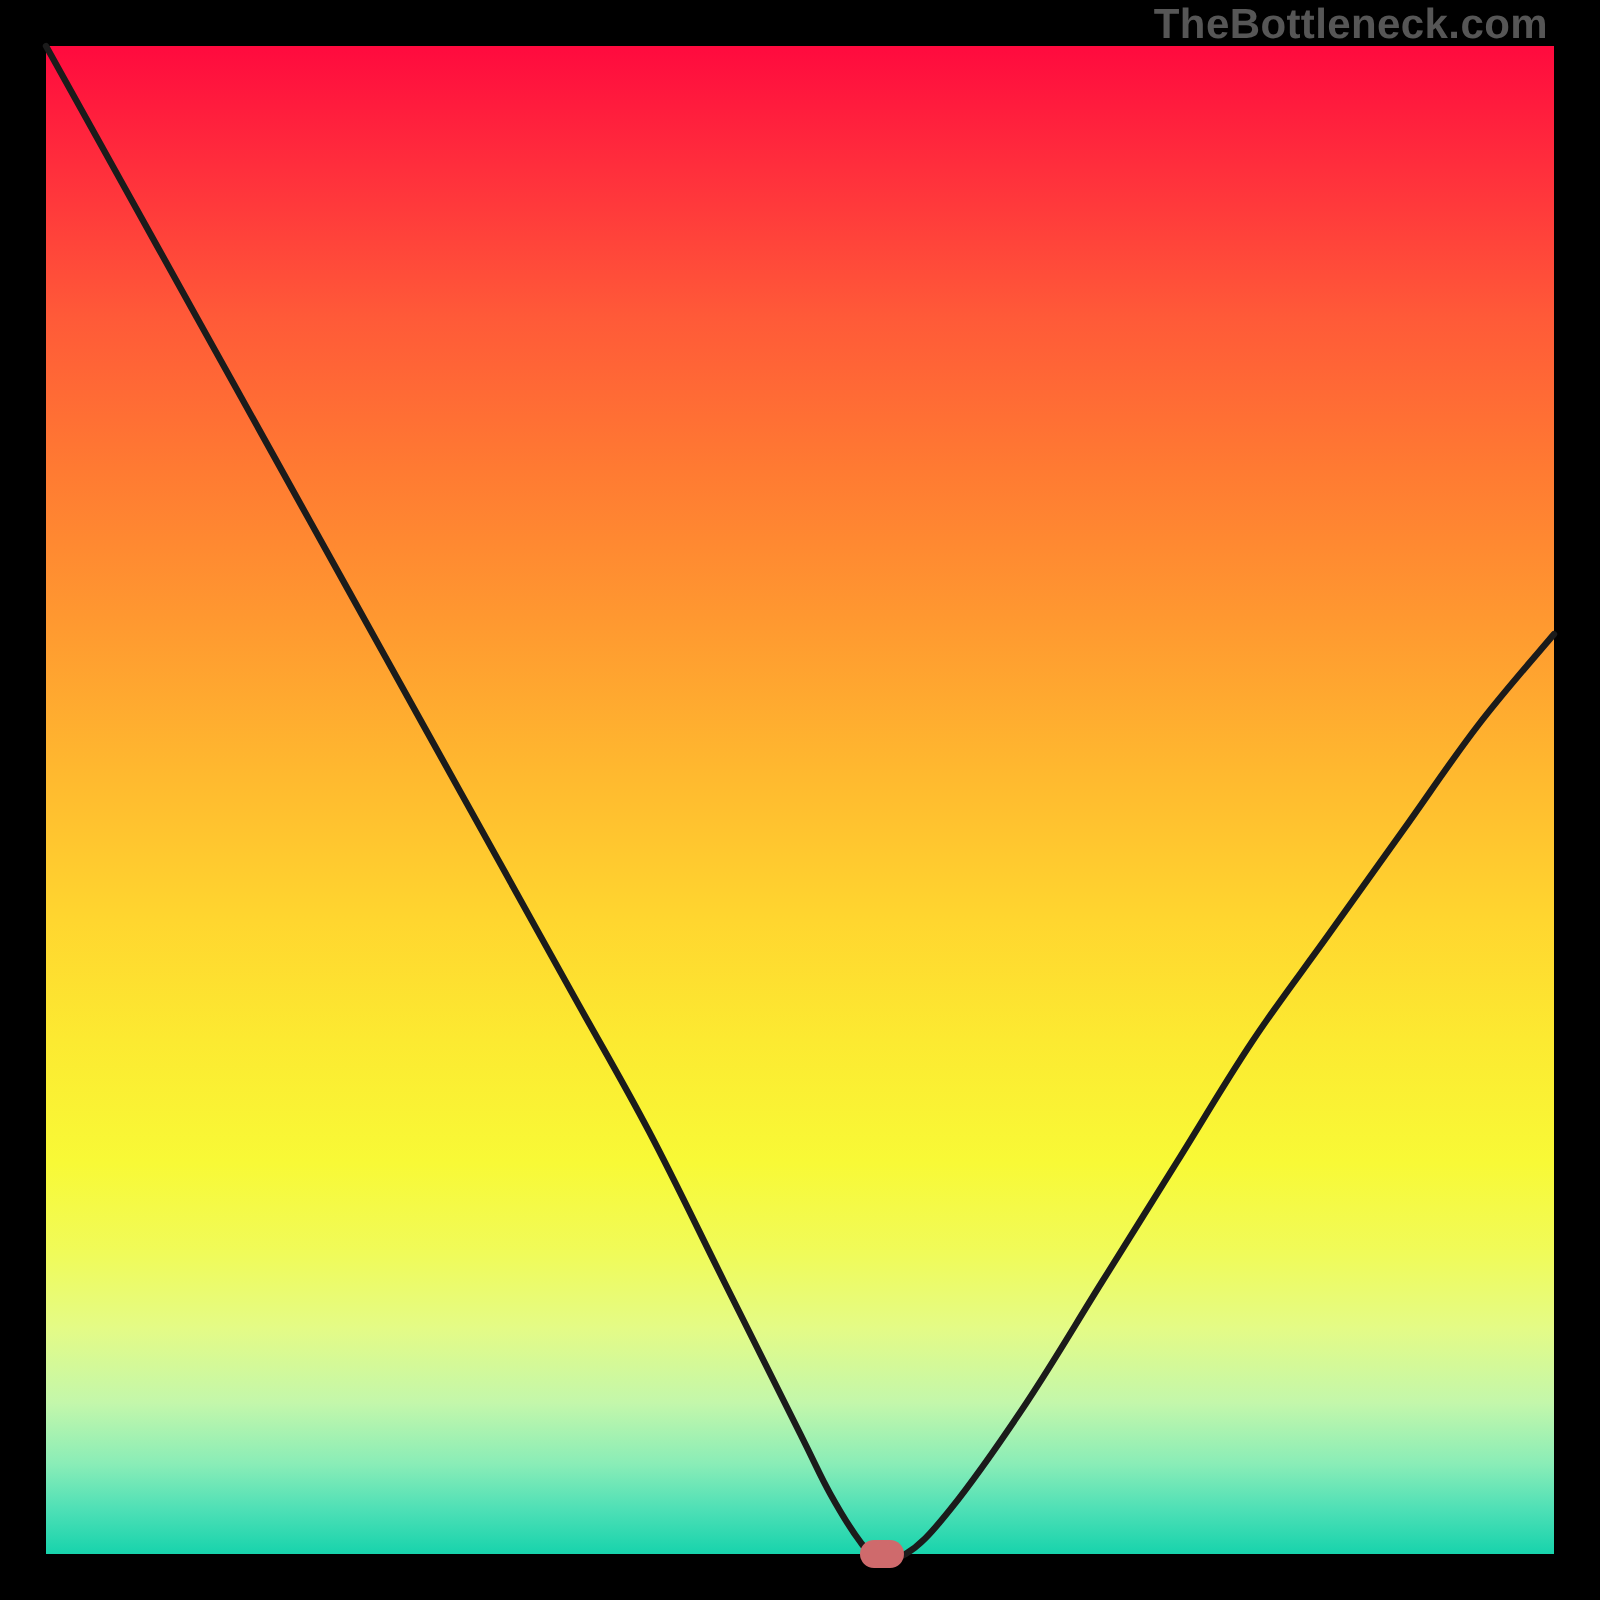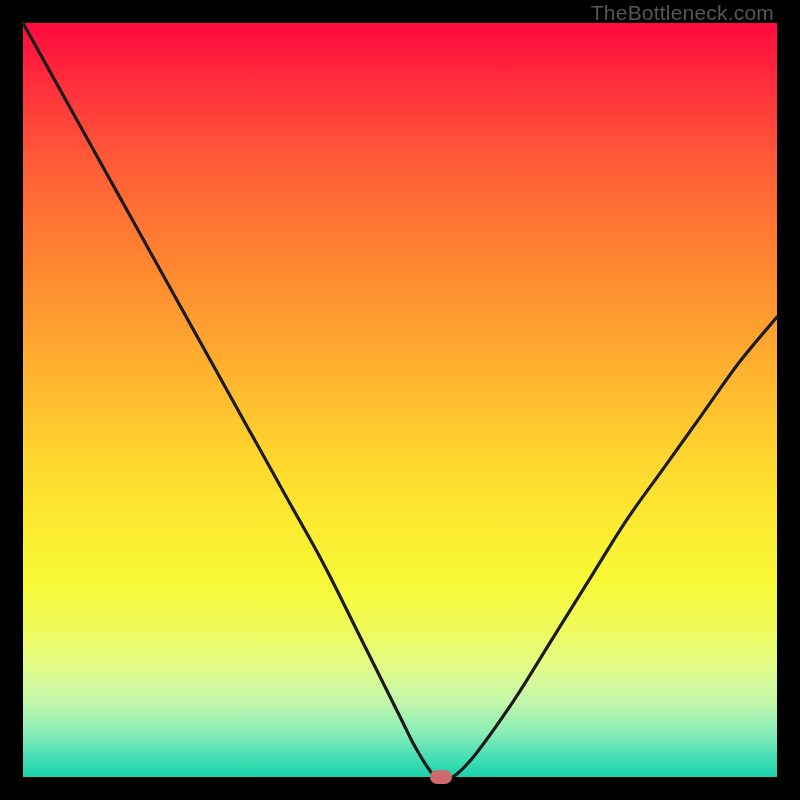--- a/index.html
+++ b/index.html
@@ -33,21 +33,21 @@
       #8aedb7 94%,
       #4fe0b6 97%,
       #17d3ac 100%
     );
   }
   .watermark {
     position: absolute;
     top: 1px;
     right: 26px;
     font-size: 21px;
-    font-weight: 400;
+    font-weight: 700;
     color: #565656;
     letter-spacing: 0.2px;
     font-family: Arial, Helvetica, sans-serif;
   }
   svg.curve {
     position: absolute;
     left: 23px;
     top: 23px;
     width: 754px;
     height: 754px;

